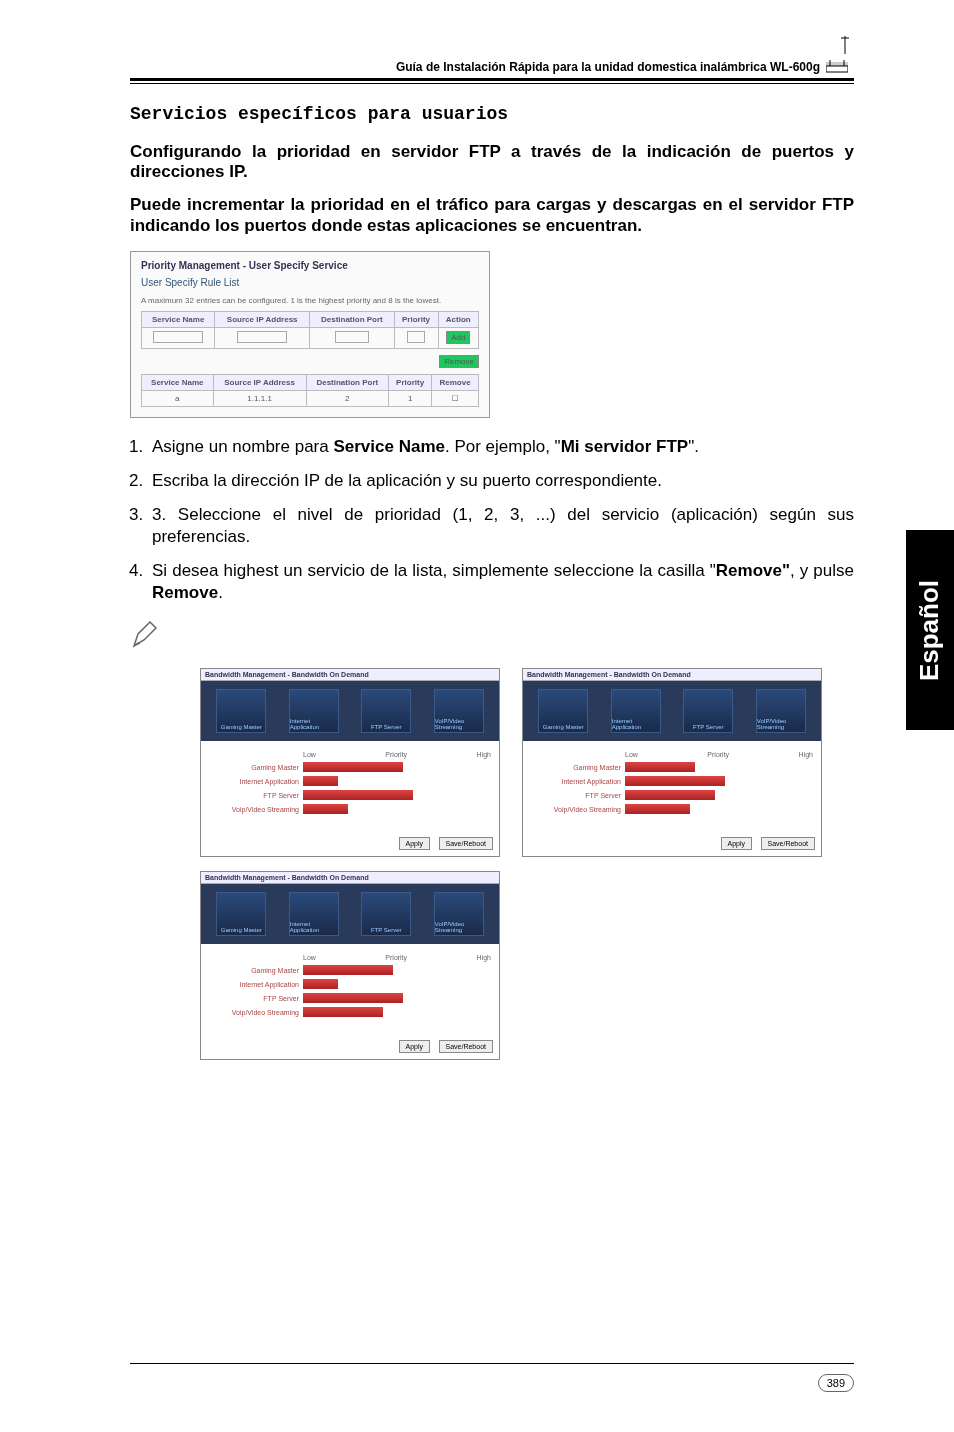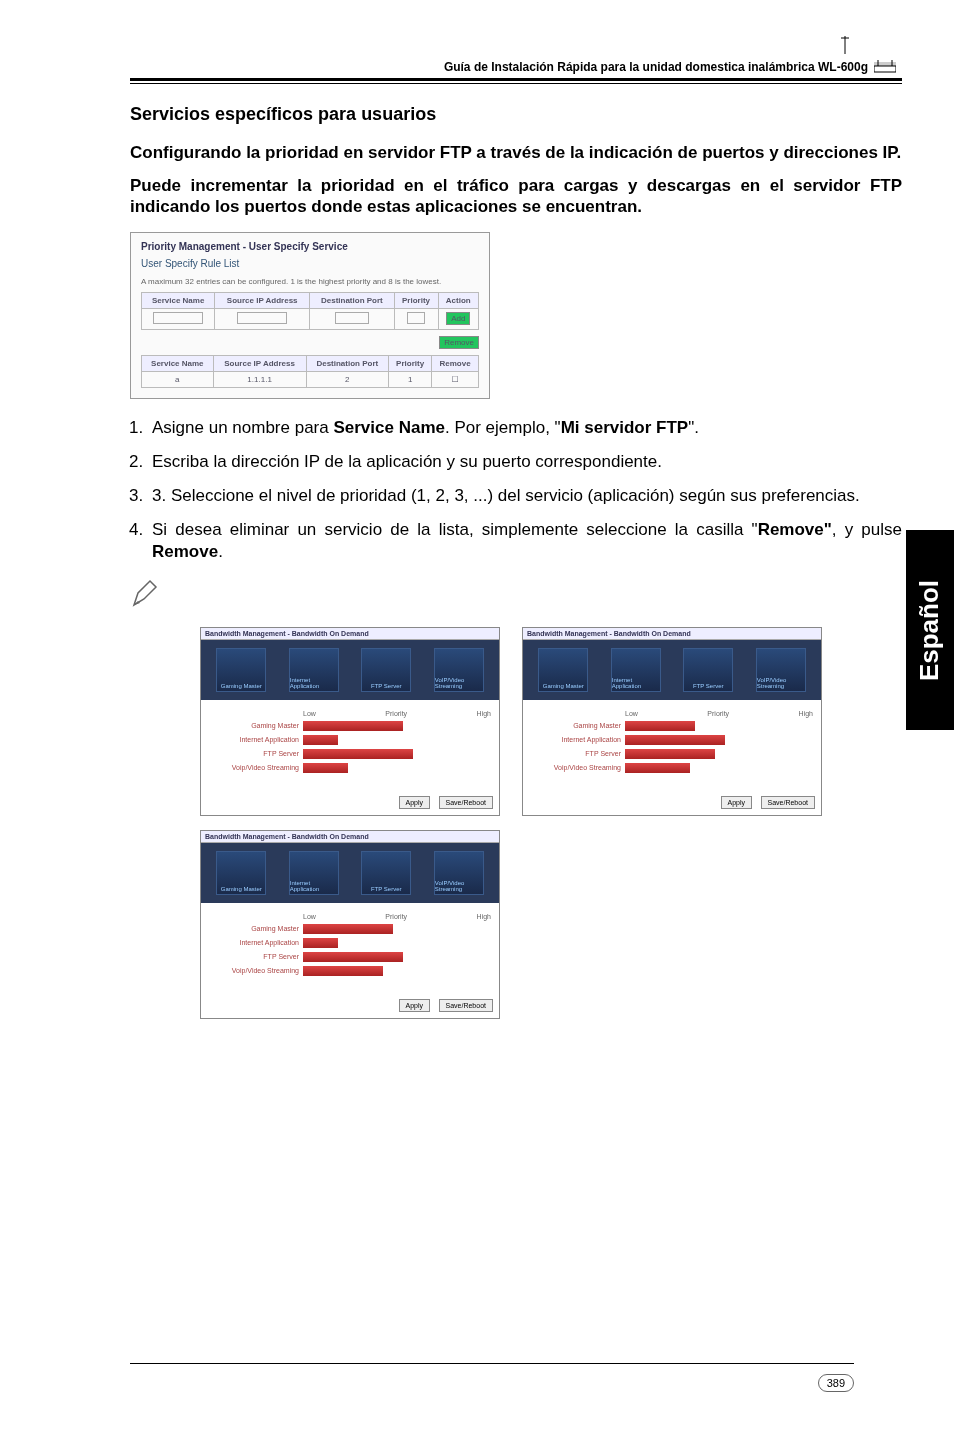--- a/index.html
+++ b/index.html
@@ -1,23 +1,23 @@
 <!DOCTYPE html>
 <html><head>
 <meta charset="utf-8">
 <style>
   * { margin: 0; padding: 0; box-sizing: border-box; }
   body { width: 954px; height: 1432px; background: #fff; font-family: Arial, Helvetica, sans-serif; color: #000; position: relative; }
-  .page { padding: 60px 52px 40px 130px; }
+  .page { padding: 60px 100px 40px 130px; }
   .header-line { border-top: 3px solid #000; border-bottom: 1px solid #000; height: 6px; margin-bottom: 2px; position: relative; }
   .header-top { display: flex; justify-content: flex-end; align-items: center; padding-bottom: 4px; font-size: 12px; font-weight: bold; }
   .header-top span { margin-right: 6px; }
   .router-icon { width: 22px; height: 14px; display: inline-block; }
   .antenna { position: absolute; right: 102px; top: 36px; font-size: 10px; }
-  h2 { font-size: 18px; font-weight: bold; margin: 20px 0 18px; }
+  h2 { font-size: 18px; font-weight: bold; margin: 20px 0 18px; font-family: Liberation Mono, monospace; }
   h3 { font-size: 17px; font-weight: bold; margin-bottom: 12px; text-align: justify; }
   p.body { font-size: 17px; margin-bottom: 14px; text-align: justify; line-height: 1.25; font-weight: bold; }
   .figure-box { border: 1px solid #999; background: #fafafa; width: 360px; margin: 14px 0 18px 0; padding: 8px 10px 10px; font-size: 9px; color: #556; }
   .fb-title { font-weight: bold; color: #335; margin-bottom: 6px; font-size: 10px; }
   .fb-sub { color: #357; font-size: 10px; margin-bottom: 8px; }
   .fb-note { color: #666; font-size: 8px; margin-bottom: 6px; }
   .fb-table { width: 100%; border-collapse: collapse; }
   .fb-table th, .fb-table td { border: 1px solid #bbb; padding: 3px 4px; font-size: 8px; color: #556; text-align: center; }
   .fb-table th { background: #eef; font-weight: bold; }
   .mini-input { width: 50px; height: 12px; border: 1px solid #aaa; display: inline-block; }
@@ -120,21 +120,21 @@
       </table>
   </div>
 
   <ol>
     <li>
       <span>Asigne un nombre para </span><b>Service Name</b><span>. Por ejemplo, "</span><b>Mi servidor FTP</b><span>".</span>
     </li>
     <li>Escriba la dirección IP de la aplicación y su puerto correspondiente.</li>
     <li>3. Seleccione el nivel de prioridad (1, 2, 3, ...) del servicio (aplicación) según sus preferencias.</li>
     <li>
-      <span>Si desea eliminar un servicio de la lista, simplemente seleccione la casilla "</span><b>Remove"</b><span>, y pulse </span><b>Remove</b><span>.</span>
+      <span>Si desea highest un servicio de la lista, simplemente seleccione la casilla "</span><b>Remove"</b><span>, y pulse </span><b>Remove</b><span>.</span>
     </li>
   </ol>
 
   <div class="note-row">
     <span class="pencil">
       <svg viewBox="0 0 30 30">
           <path d="M4 26 L8 14 L20 2 L26 8 L14 20 Z" fill="none" stroke="#666" stroke-width="1.5"></path>
           <path d="M4 26 L8 22 L10 24 Z" fill="#666"></path>
         </svg>
     </span>

